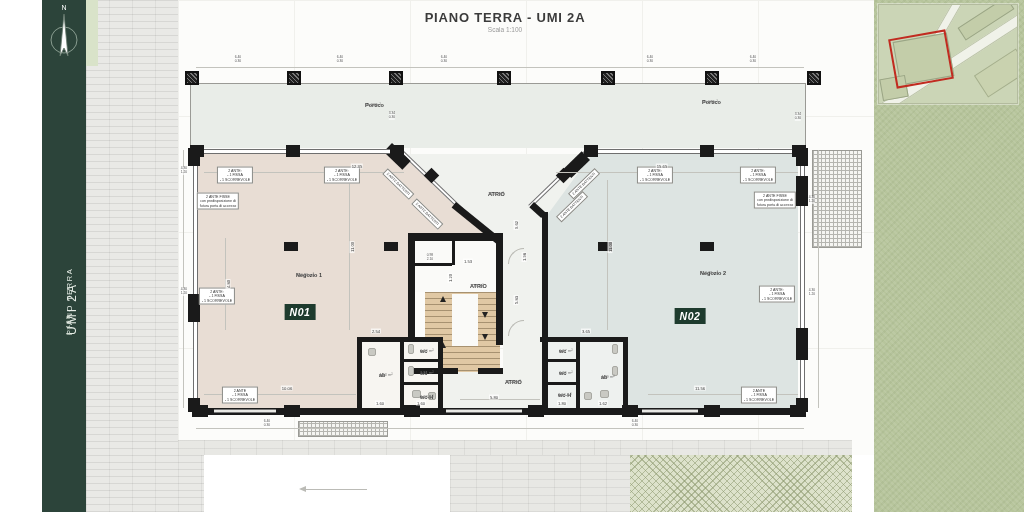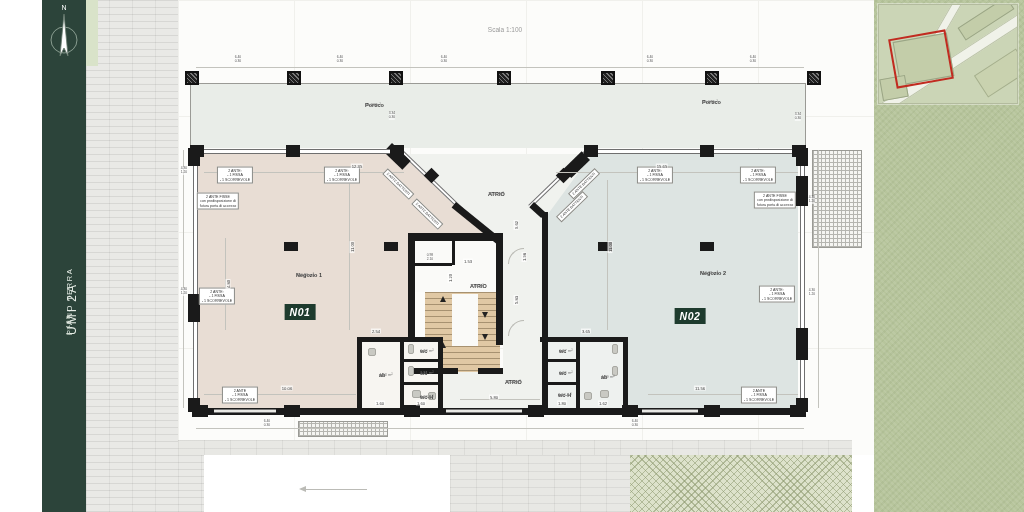--- a/index.html
+++ b/index.html
@@ -91,20 +91,21 @@
       <polygon points="17,2 21,44 17,36 13,44" fill="#ffffff" stroke="#66786c" stroke-width="0.8"></polygon>
     </svg>
     <div class="sidetext">
       <span class="l1">UMI 2A</span>
       <span class="l2">PIANO TERRA</span>
       <span class="l3">1:100</span>
     </div>
   </div>
   <div style="left:86px;top:0;width:12px;height:66px;background:#d9e3c9;"></div>
 
+  <div class="title" style="left:505px;top:10px;">PIANO TERRA - UMI 2A</div>
   <div class="subtitle" style="left:505px;top:26px;">Scala 1:100</div>
 
   <div class="grass" style="left:874px;top:0;width:150px;height:512px;"></div>
   <div class="minimap" style="left:878px;top:4px;width:140px;height:100px;">
     <div class="mm" style="left:-15px;top:50px;width:185px;height:11px;background:#f0f2e9;border-top:1px solid #bcc4a8;border-bottom:1px solid #bcc4a8;transform:rotate(-33deg);"></div>
     <div class="mm" style="left:58px;top:-22px;width:9px;height:95px;background:#f0f2e9;border-left:1px solid #bcc4a8;border-right:1px solid #bcc4a8;transform:rotate(30deg);"></div>
     <div class="mm" style="left:78px;top:6px;width:58px;height:15px;background:#c3cda9;border:1px solid #9aa585;transform:rotate(-33deg);"></div>
     <div class="mm" style="left:17px;top:32px;width:55px;height:44px;background:#c3cda9;border:1px solid #9aa585;transform:rotate(-10deg);"></div>
     <div class="mm" style="left:2px;top:72px;width:26px;height:22px;background:#c3cda9;border:1px solid #9aa585;transform:rotate(-10deg);"></div>
     <div class="mm" style="left:98px;top:55px;width:50px;height:26px;background:#c9d2af;border:1px solid #a5af8d;transform:rotate(-33deg);"></div>

